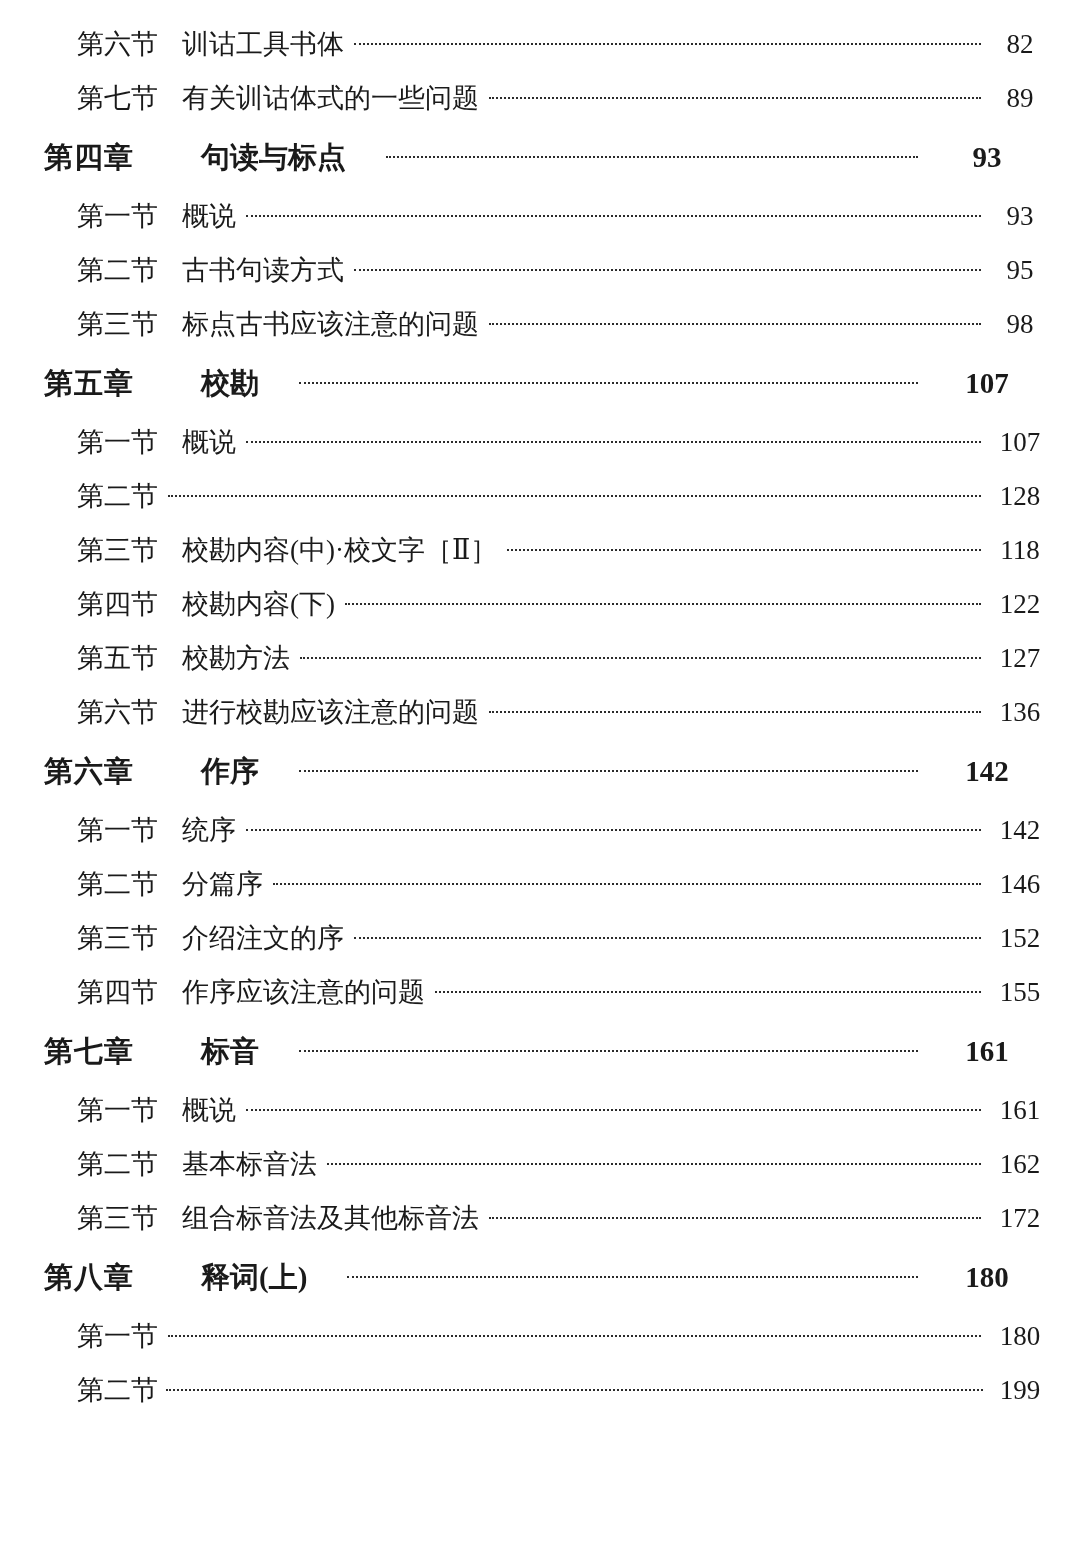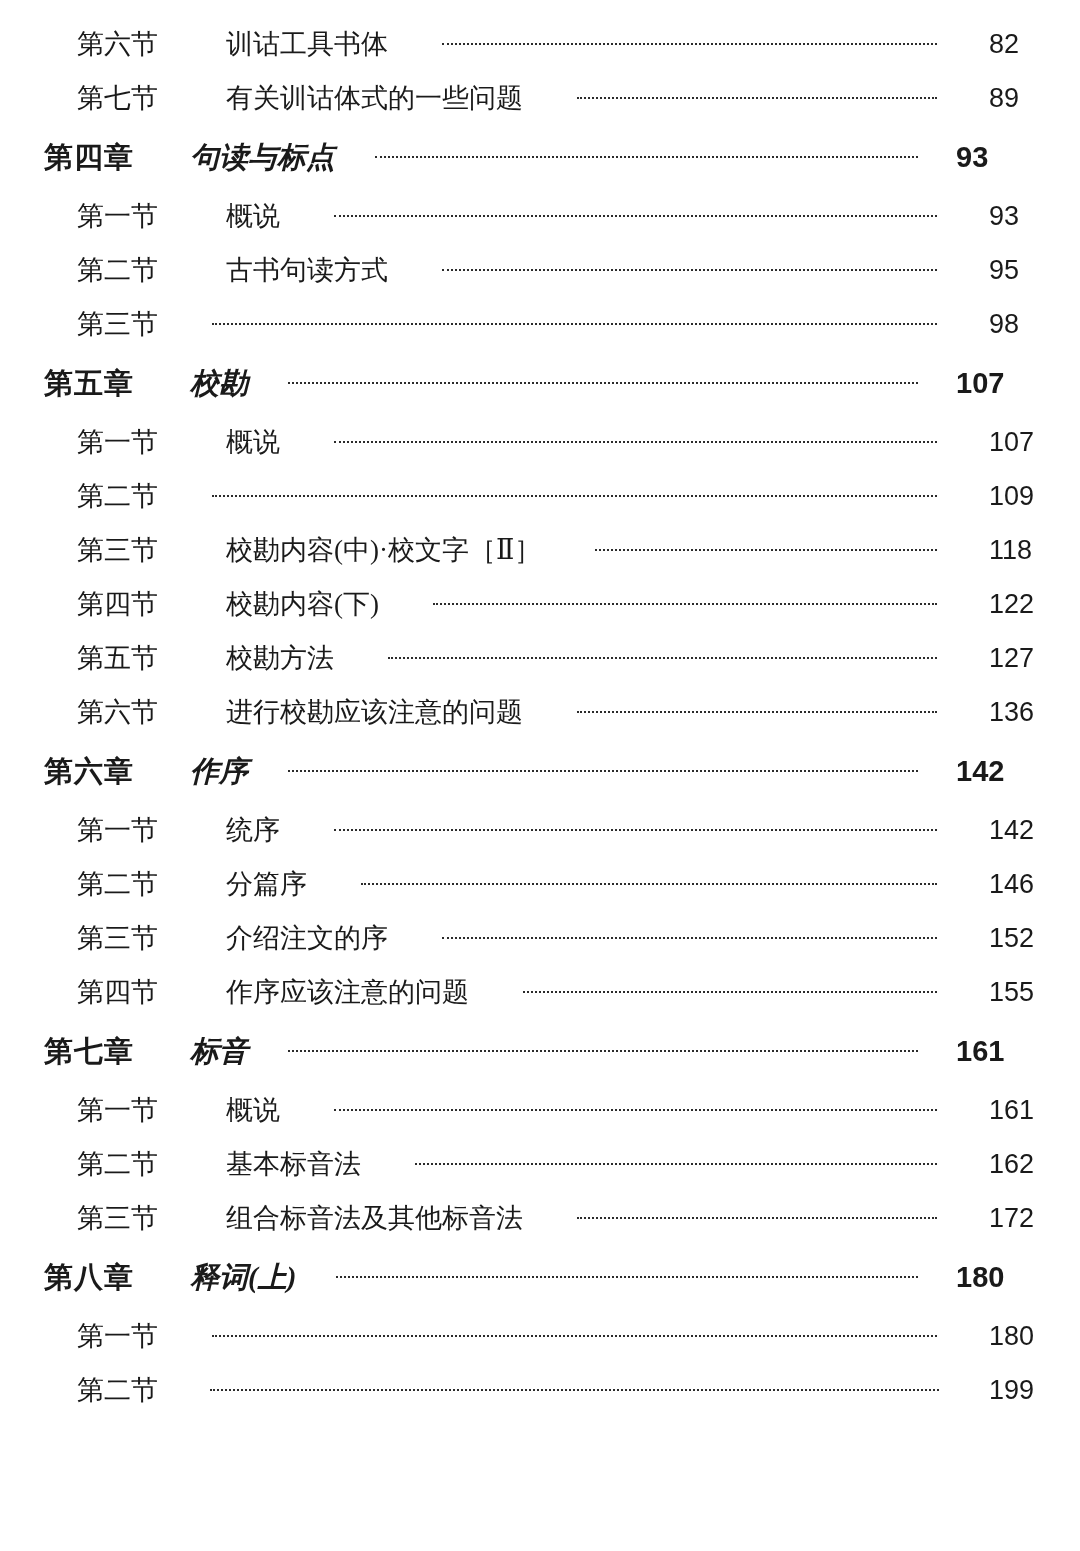--- a/index.html
+++ b/index.html
@@ -31,30 +31,28 @@
     font-weight: bold;
     font-size: 29px;
     margin: 22px 0 20px 0;
     padding-left: 0px;
     gap: 30px;
   }
   .entry.chapter .num {
     letter-spacing: 1px;
   }
   .entry.chapter .title {
-    margin-left: 26px;
-    font-style: italic;
+    margin-left: 37px;
   }
   
   .entry.section {
     font-weight: normal;
     font-size: 27px;
     margin: 18px 0 18px 0;
     padding-left: 33px;
-    gap: 44px;
   }
   .entry.section .title {
     margin-left: 24px;
     text-align: center;
   }
   .num {
     flex: 0 0 auto;
   }
   .title {
     flex: 0 0 auto;
@@ -73,23 +71,23 @@
     right: 0;
     bottom: 0.30em;
     border-bottom: 2px dotted #2b2b2b;
   }
   .entry.chapter .leader::before {
     bottom: 0.32em;
   }
   .page {
     flex: 0 0 auto;
     min-width: 62px;
-    text-align: left;
+    text-align: center;
     font-size: 27px;
-    font-family: Liberation Sans, sans-serif;
+    font-family: Liberation Serif, serif;
   }
   .entry.chapter .page {
     font-size: 29px;
     font-weight: bold;
   }
   
   .entry.long .leader {
     margin: 0 6px 0 8px;
   }
 </style>
@@ -122,39 +120,40 @@
       <span class="page">93</span>
     </div>
     <div class="entry section">
       <span class="num">第二节</span>
       <span class="title">古书句读方式</span>
       <span class="leader"></span>
       <span class="page">95</span>
     </div>
     <div class="entry section">
       <span class="num">第三节</span>
+      <span class="title">标点古书应该注意的问题</span>
       <span class="leader"></span>
       <span class="page">98</span>
     </div>
     <div class="entry chapter">
       <span class="num">第五章</span>
       <span class="title">校勘</span>
       <span class="leader"></span>
       <span class="page">107</span>
     </div>
     <div class="entry section">
       <span class="num">第一节</span>
       <span class="title">概说</span>
       <span class="leader"></span>
       <span class="page">107</span>
     </div>
     <div class="entry section">
       <span class="num">第二节</span>
       <span class="leader"></span>
-      <span class="page">109</span>
+      <span class="page">128</span>
     </div>
     <div class="entry section">
       <span class="num">第三节</span>
       <span class="title">校勘内容(中)·校文字［Ⅱ］</span>
       <span class="leader"></span>
       <span class="page">118</span>
     </div>
     <div class="entry section">
       <span class="num">第四节</span>
       <span class="title">校勘内容(下)</span>

